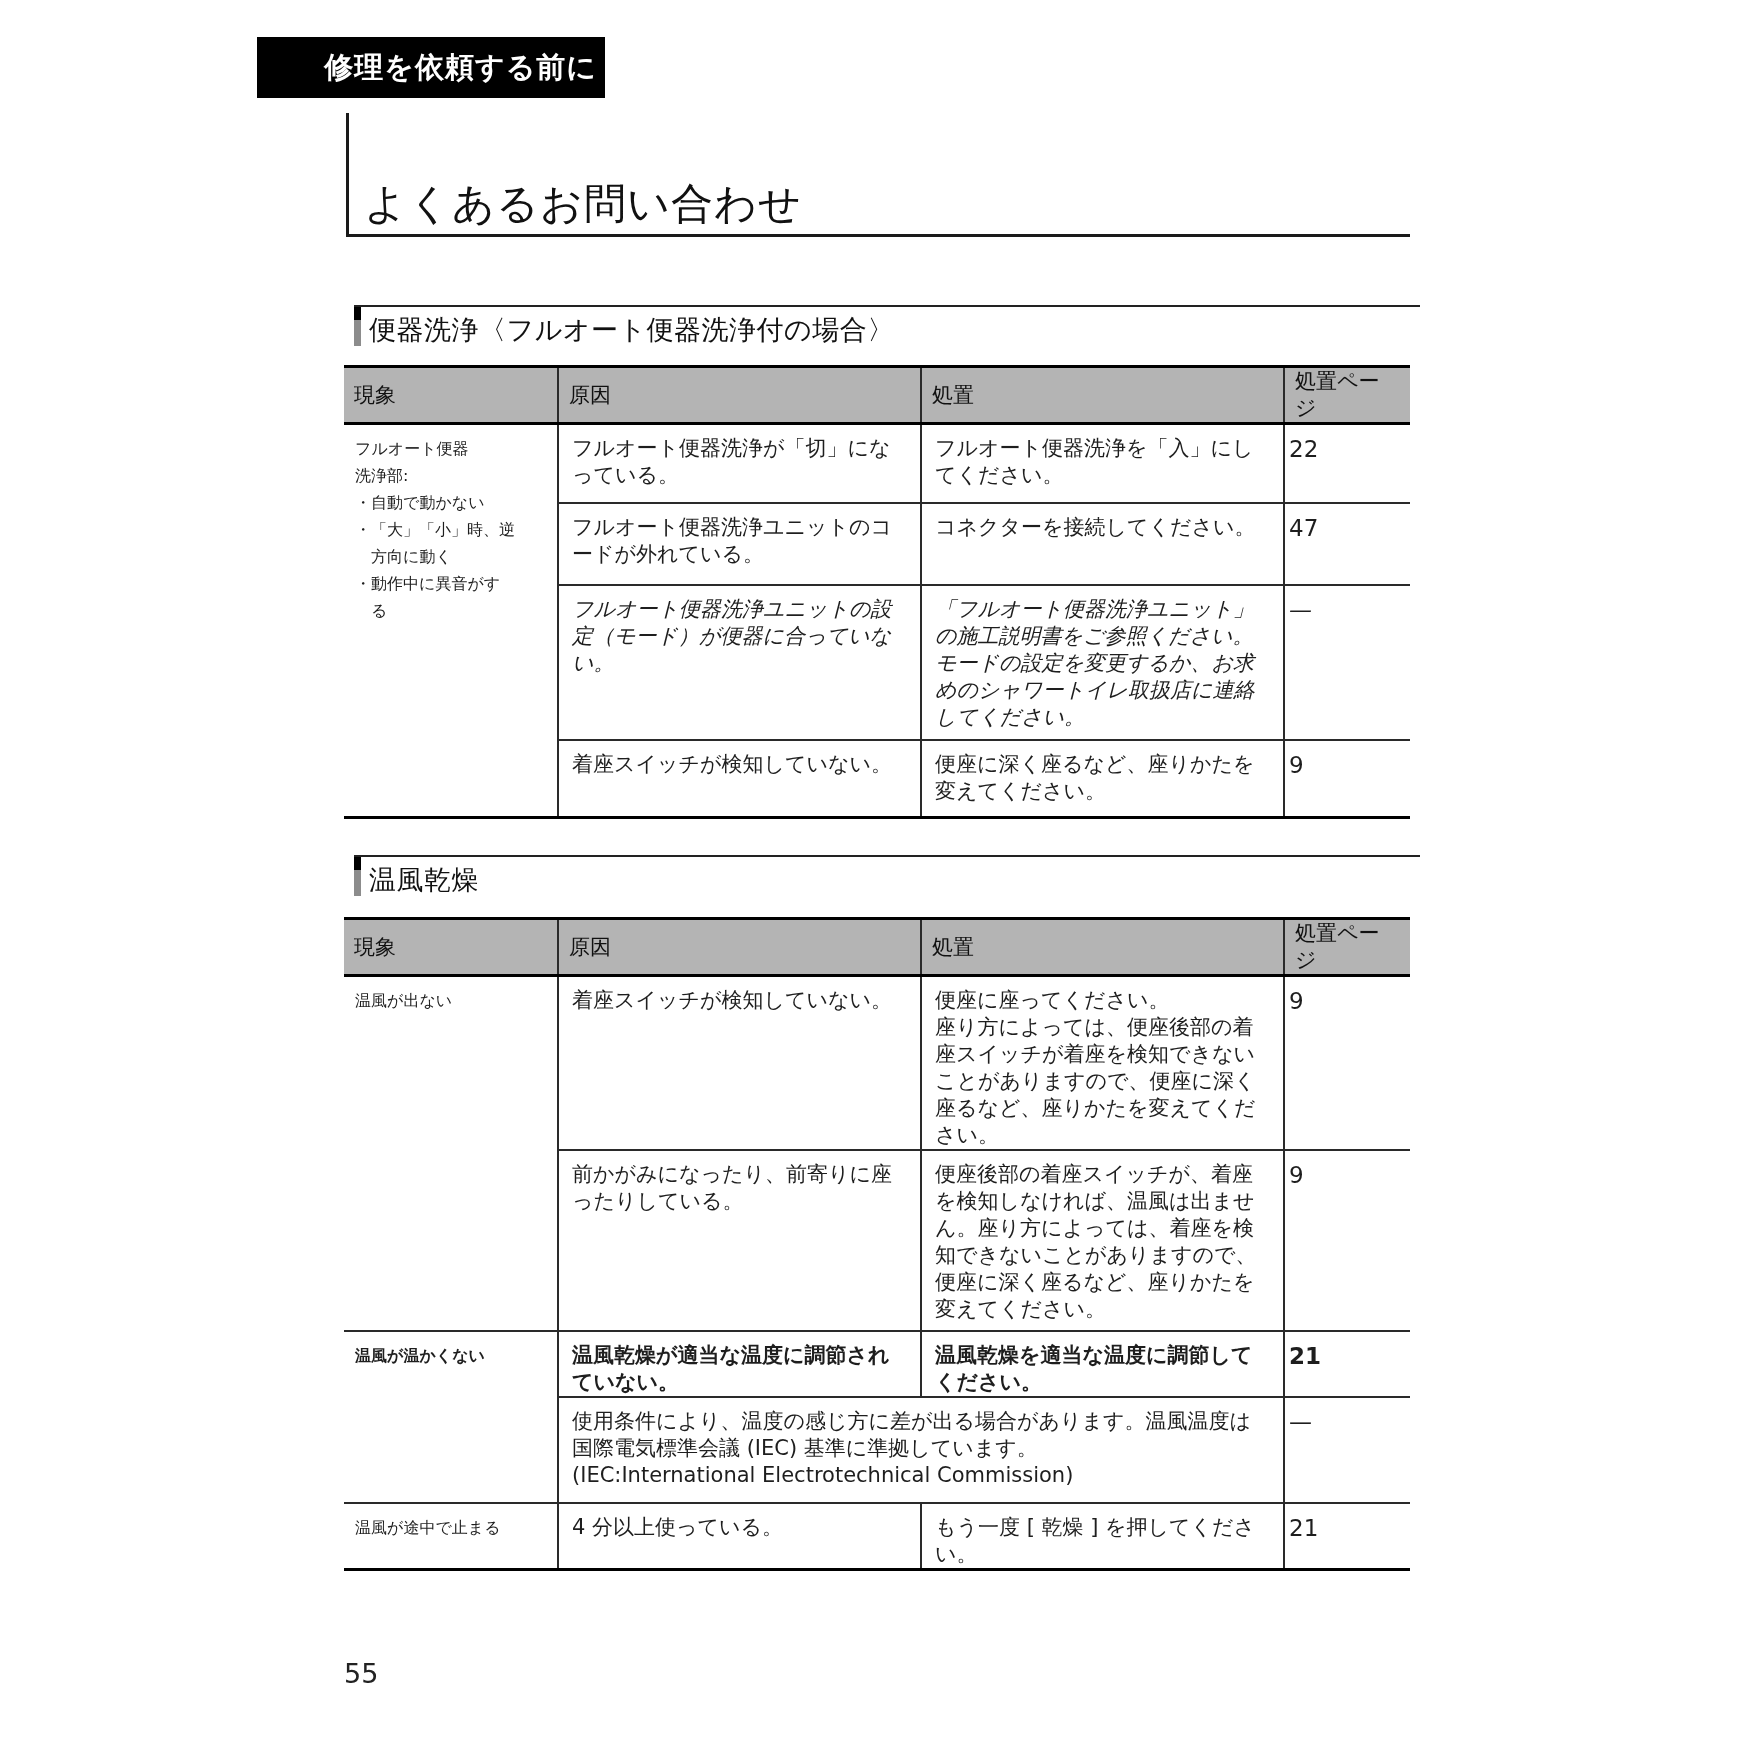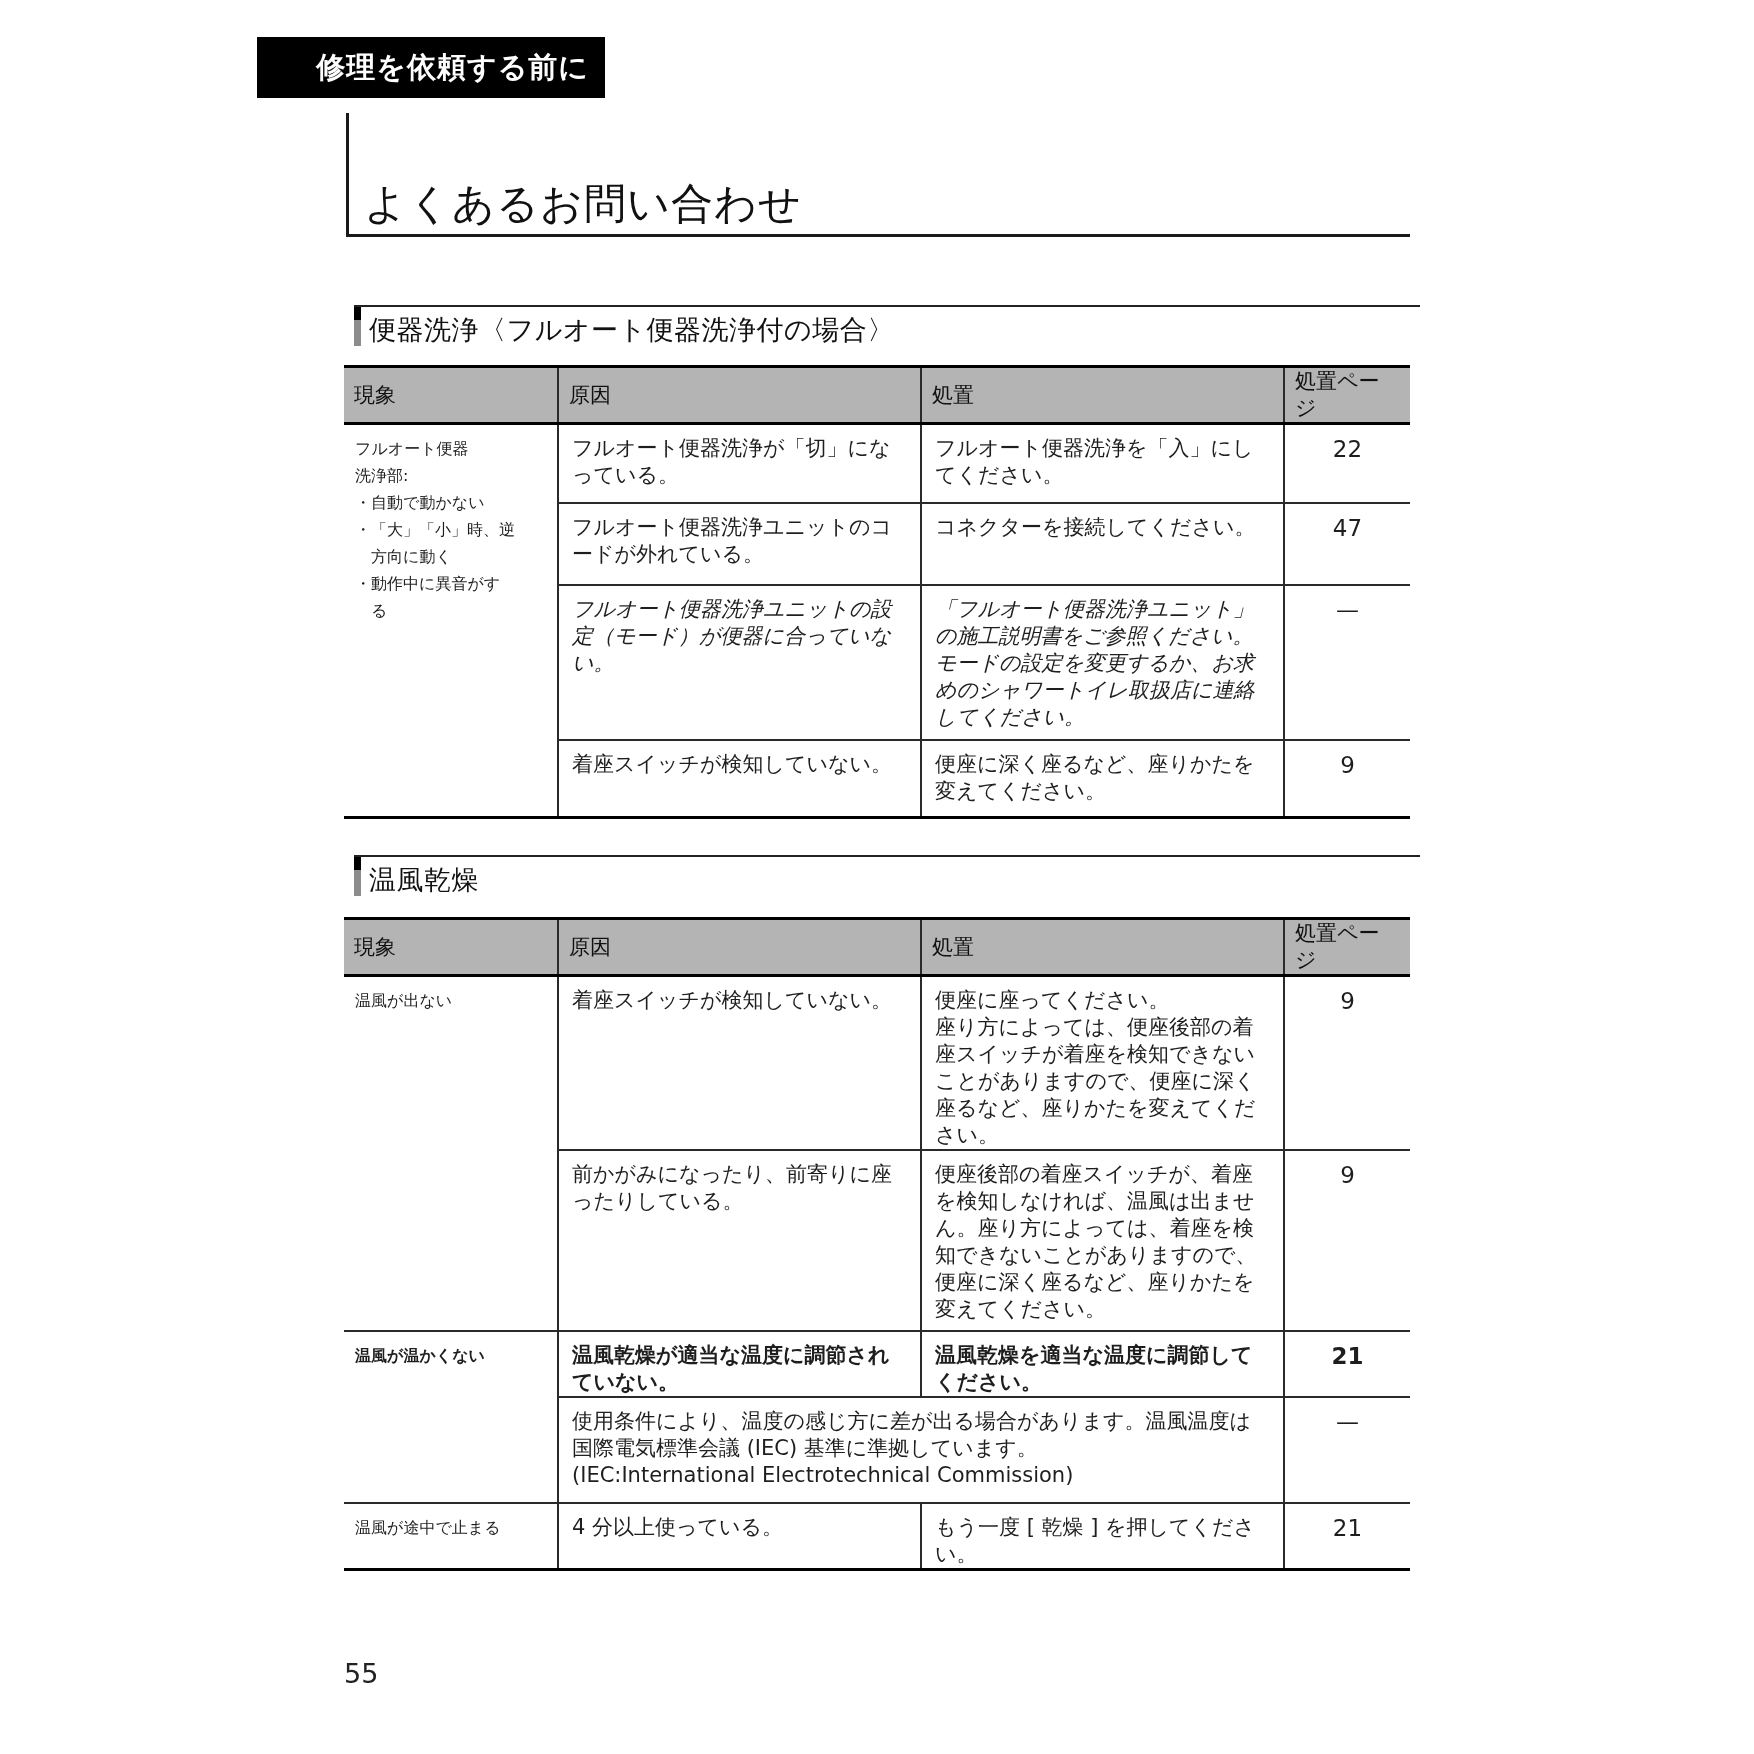--- a/index.html
+++ b/index.html
@@ -11,21 +11,21 @@
     color:#1e1e1e;
   }
 
   
   .banner {
     position:absolute; left:257px; top:37px;
     width:348px; height:61px;
     background:#000000; color:#ffffff;
     font-size:29px; font-weight:bold; letter-spacing:1px;
     display:flex; align-items:center; justify-content:flex-end;
-    padding-right:16px;
+    padding-right:8px;
   }
 
   
   .title-bar {
     position:absolute; left:346px; top:113px;
     width:3px; height:123px; background:#1a1a1a;
   }
   .page-title {
     position:absolute; left:364px; top:176px;
     font-size:42px; font-weight:normal; color:#111111;
@@ -84,21 +84,21 @@
     height:46px;
     font-weight:normal;
     vertical-align:middle;
     padding:0 10px;
     border-bottom:3px solid #000000;
     color:#111111;
   }
 
   td.pre { white-space:pre-line; }
   td.phen { font-size:16px; padding:10px 11px 0 11px; }
-  td.page { text-align:center; font-size:23px; padding:11px 4px 0 4px; }
+  td.page { text-align:left; font-size:23px; padding:11px 4px 0 4px; }
 
   
   .t1 tr.r1 { height:79px; }
   .t1 tr.r2 { height:82px; }
   .t1 tr.r3 { height:155px;font-style:italic; }
   .t1 tr.r4 { height:78px; }
 
   .t2 tr.r1 { height:154px; }
   .t2 tr.r2 { height:181px; }
   .t2 tr.r3 { height:58px;font-weight:bold; }

